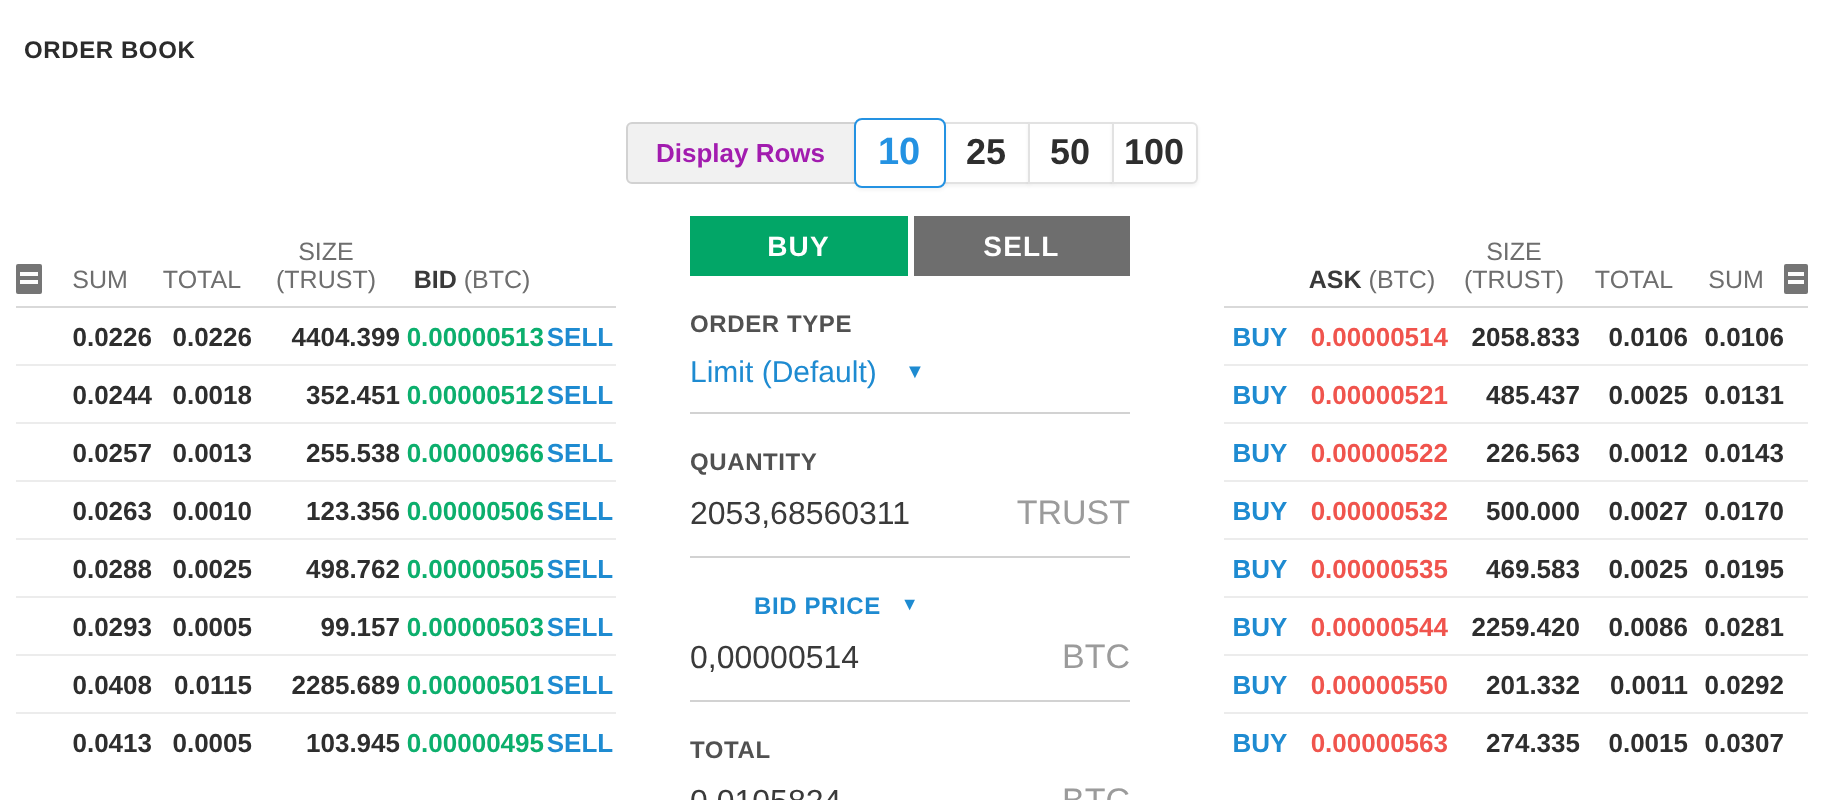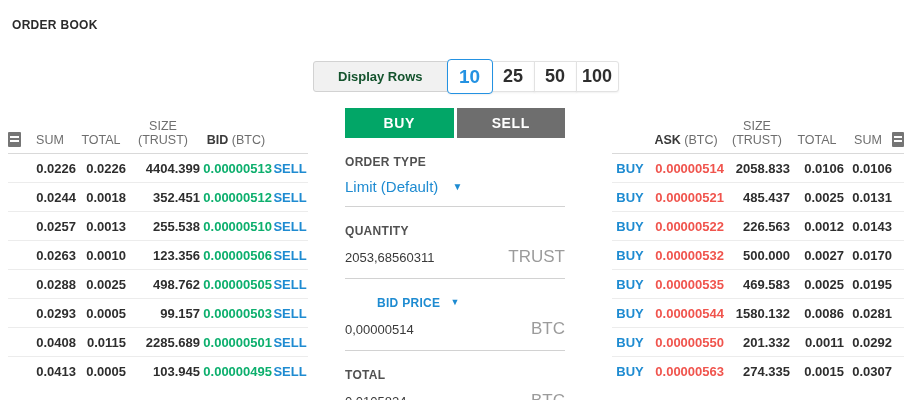--- a/index.html
+++ b/index.html
@@ -14,23 +14,23 @@
 
   
   .page-title {
     position: absolute; left: 12px; top: 18px;
     font-size: 12px; font-weight: bold; color: #2b2b2b; letter-spacing: 0.3px;
   }
 
   
   .display-rows { position: absolute; left: 313px; top: 59px; display: flex; align-items: center; font-size: 13px; }
   .dr-label {
-    height: 31px; line-height: 29px; padding: 0 24px;
+    height: 31px; line-height: 29px; padding: 0 14px;
     background: #f1f1f1; border: 1px solid #d2d2d2; border-radius: 3px 0 0 3px;
-    color: #14532d; font-weight: bold;
+    color: #a21caf; font-weight: bold;
   }
   .dr-opt {
     height: 31px; width: 43px;
     background: #fff; border: 1px solid #e2e2e2; margin-left: -1px;
     font-family: inherit; font-size: 18px; font-weight: bold; color: #2e2e2e;
     box-shadow: 0 1px 2px rgba(0,0,0,0.06); cursor: pointer;
   }
   .dr-opt:last-child { border-radius: 0 3px 3px 0; }
   .dr-opt.selected {
     height: 35px; width: 46px; margin-top: 0px; position: relative; z-index: 2;
@@ -83,21 +83,21 @@
   .tab.buy  { background: #02a667; }
   .tab.sell { background: #6e6e6e; }
 
   .section { margin-top: 17px; }
   .form-label { font-size: 12px; font-weight: bold; color: #515151; letter-spacing: 0.3px; }
   .form-label.blue { color: #1e8bd1; padding-left: 32px; }
   .caret { font-size: 9px; color: #1e8bd1; margin-left: 10px; vertical-align: 2px; }
   .dropdown { margin-top: 9px; font-size: 15px; color: #1e8bd1; cursor: pointer; }
   .dropdown .caret { font-size: 10px; }
   .field { margin-top: 9px; display: flex; justify-content: space-between; align-items: baseline; }
-  .field .value { font-size: 13px; color: #3a3a3a; }
+  .field .value { font-size: 16px; color: #3a3a3a; }
   .field .unit  { font-size: 17px; color: #9b9b9b; }
   .divider { border-bottom: 1px solid #d2d2d2; margin-top: 11px; }
   .section .divider { margin-left: 0; }
 </style>
 </head>
 <body>
 
 <h1 class="page-title">ORDER BOOK</h1>
 
 <div class="display-rows">
@@ -140,21 +140,21 @@
         <span class="num">0.0018</span>
         <span class="num">352.451</span>
         <span class="num price green">0.00000512</span>
         <span class="action"><a>SELL</a></span>
       </div>
       <div class="tr">
         <span></span>
         <span class="num">0.0257</span>
         <span class="num">0.0013</span>
         <span class="num">255.538</span>
-        <span class="num price green">0.00000510</span>
+        <span class="num price green">0.00000966</span>
         <span class="action"><a>SELL</a></span>
       </div>
       <div class="tr">
         <span></span>
         <span class="num">0.0263</span>
         <span class="num">0.0010</span>
         <span class="num">123.356</span>
         <span class="num price green">0.00000506</span>
         <span class="action"><a>SELL</a></span>
       </div>
@@ -293,21 +293,21 @@
         <span class="action"><a>BUY</a></span>
         <span class="num price red">0.00000535</span>
         <span class="num">469.583</span>
         <span class="num">0.0025</span>
         <span class="num">0.0195</span>
         <span></span>
       </div>
       <div class="tr">
         <span class="action"><a>BUY</a></span>
         <span class="num price red">0.00000544</span>
-        <span class="num">1580.132</span>
+        <span class="num">2259.420</span>
         <span class="num">0.0086</span>
         <span class="num">0.0281</span>
         <span></span>
       </div>
       <div class="tr">
         <span class="action"><a>BUY</a></span>
         <span class="num price red">0.00000550</span>
         <span class="num">201.332</span>
         <span class="num">0.0011</span>
         <span class="num">0.0292</span>

